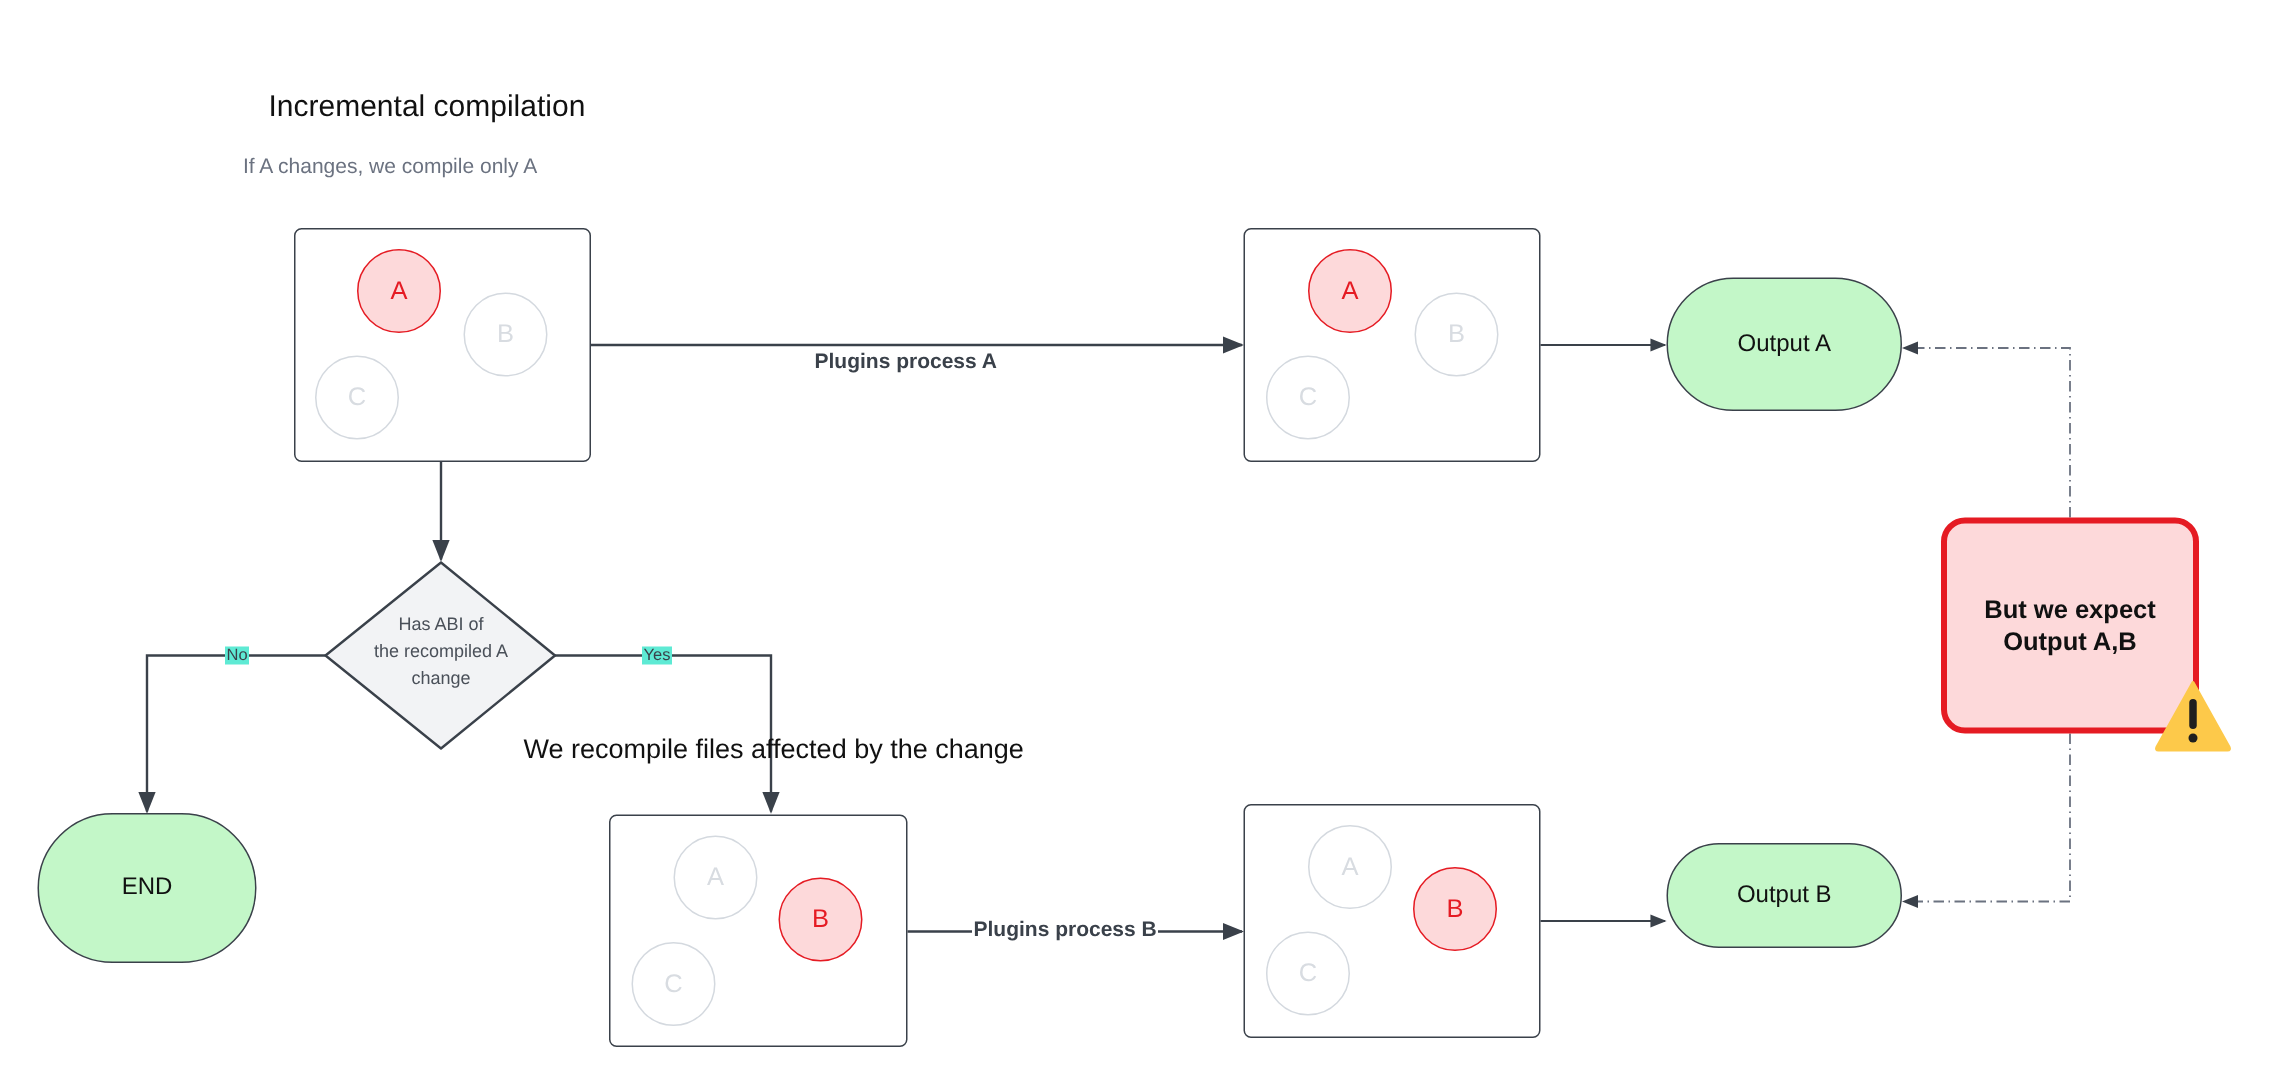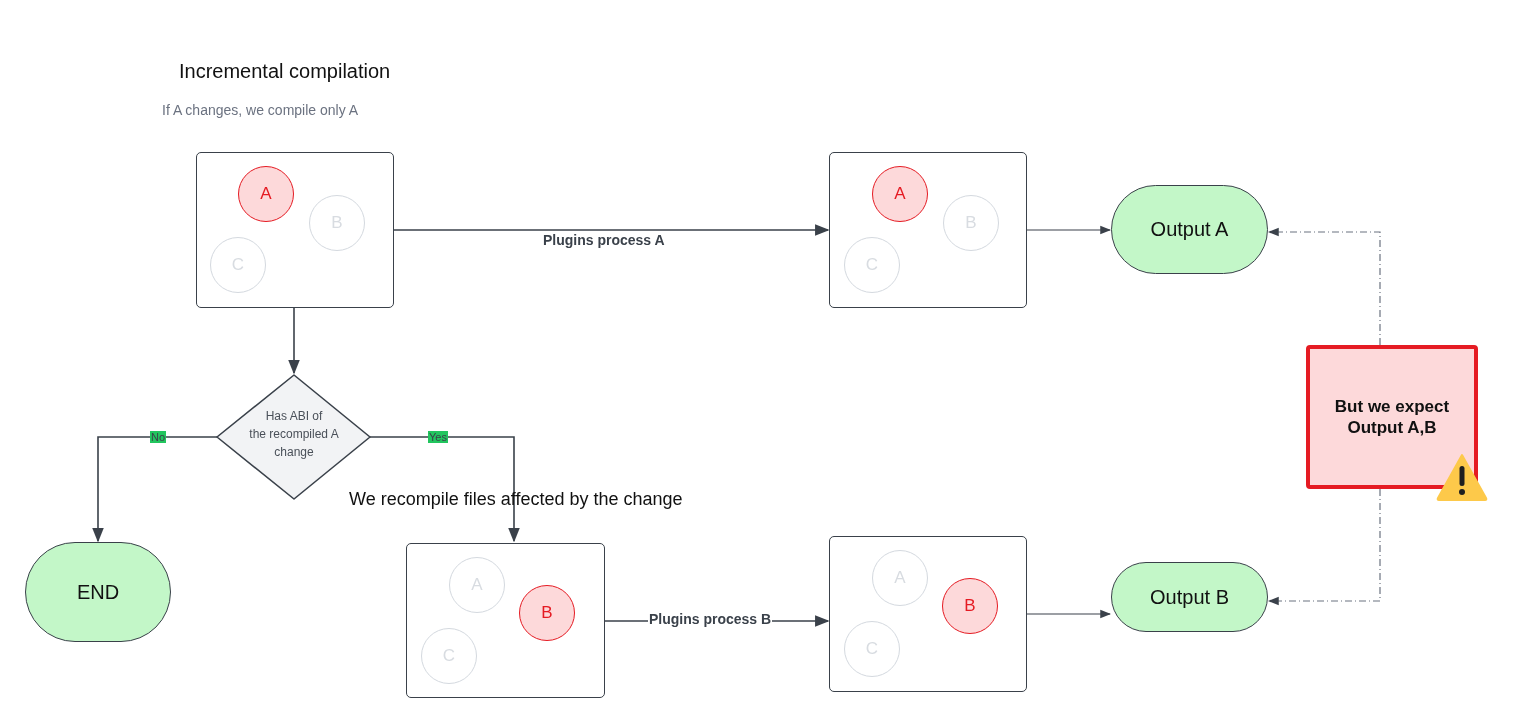--- a/index.html
+++ b/index.html
@@ -8,29 +8,29 @@
     #canvas { position: absolute; left: 0; top: 0; width: 1527px; height: 726px; }
     .abs { position: absolute; }
     .title { left: 179px; top: 60px; font-size: 20px; color: #111111; white-space: nowrap; }
     .subtitle { left: 162px; top: 102px; font-size: 14px; color: #6b7280; white-space: nowrap; }
     .container { border: 1.6px solid #3a414a; border-radius: 5px; background: #ffffff; box-sizing: border-box; }
     .circle { position: absolute; width: 56px; height: 56px; border-radius: 50%; box-sizing: border-box;
               display: flex; align-items: center; justify-content: center; font-size: 17px; }
     .circle.active { background: #fdd9da; border: 1.6px solid #e51b23; color: #e51b23; }
     .circle.inactive { background: #ffffff; border: 1.6px solid #d4d9df; color: #d8dce1; }
     .terminal { background: #c3f7c8; border: 1.6px solid #3a414a; box-sizing: border-box;
-                display: flex; align-items: center; justify-content: center; font-size: 20px; color: #111; }
+                display: flex; align-items: center; justify-content: center; font-size: 16px; color: #111; }
     .edge-label { font-size: 14px; font-weight: bold; color: #3a414a; background: #ffffff; white-space: nowrap;
                   line-height: 16px; padding: 0 1px; }
-    .small-label { font-size: 11px; color: #3a414a; background: #22c55e; line-height: 12px; padding: 0 1px; }
+    .small-label { font-size: 11px; color: #3a414a; background: #5eead4; line-height: 12px; padding: 0 1px; }
     .diamond-text { font-size: 12px; color: #4a5059; text-align: center; line-height: 18px; width: 130px; }
     .note-label { font-size: 18px; color: #111; white-space: nowrap; }
-    .warn-box { background: #fdd9da; border: 4px solid #e51b23; border-radius: 4px; box-sizing: border-box;
+    .warn-box { background: #fdd9da; border: 4px solid #e51b23; border-radius: 16px; box-sizing: border-box;
                 display: flex; align-items: center; justify-content: center; text-align: center;
-                font-weight: bold; font-size: 17px; line-height: 21px; color: #111; margin-left: 12px; }
+                font-weight: bold; font-size: 17px; line-height: 21px; color: #111; }
   </style>
 </head>
 <body>
 
 <svg id="canvas" xmlns="http://www.w3.org/2000/svg" width="1527" height="726">
   <defs>
     <marker id="arrow" viewBox="0 0 10 10" refX="9" refY="5" markerWidth="9" markerHeight="9" orient="auto-start-reverse">
       <path d="M0,1 L10,5 L0,9 z" fill="#3a414a"></path>
     </marker>
   </defs>

